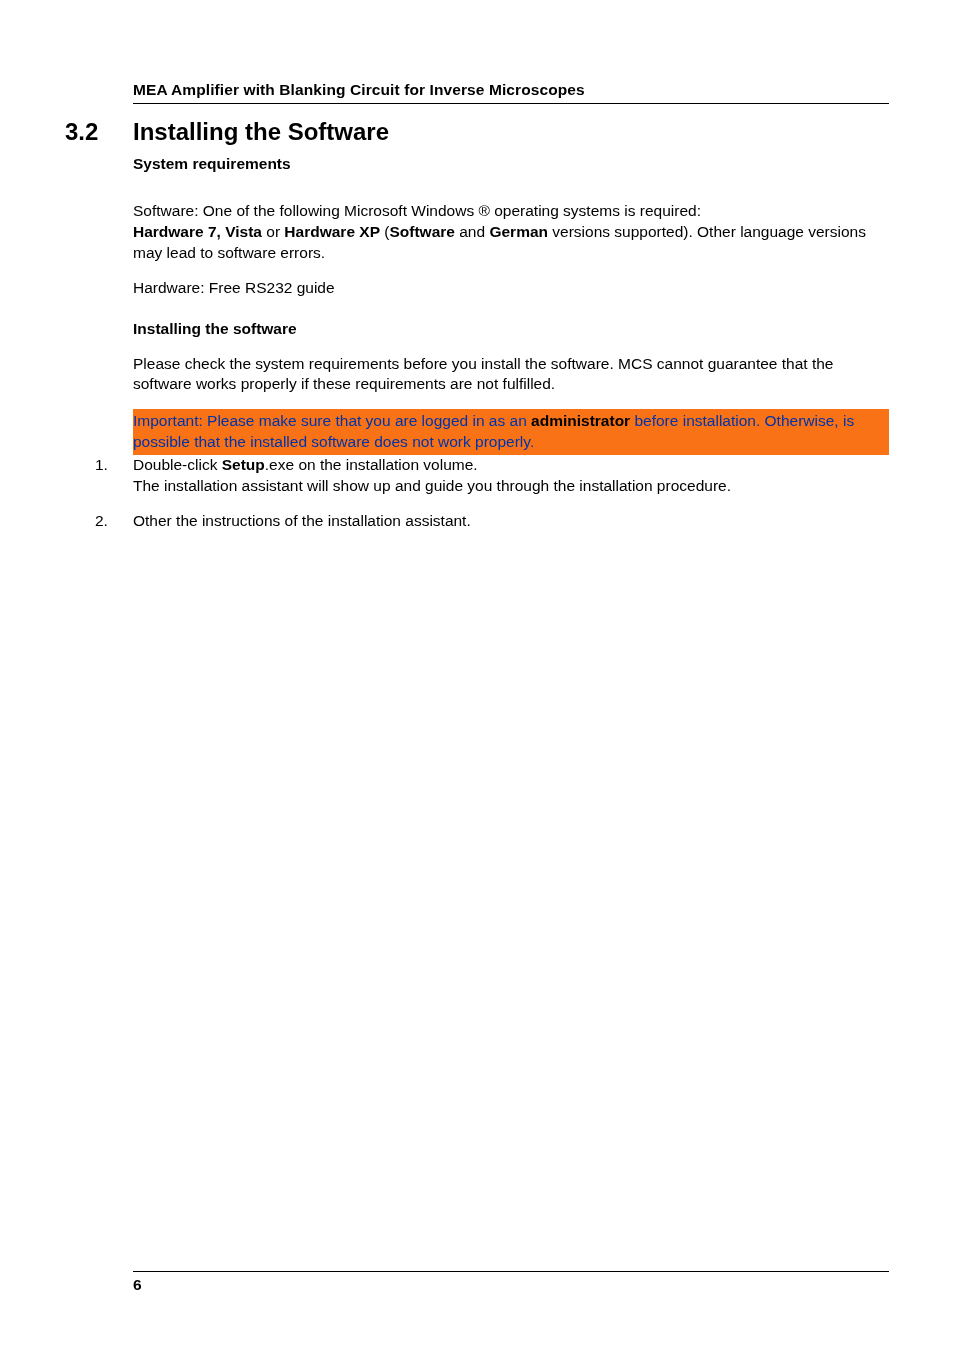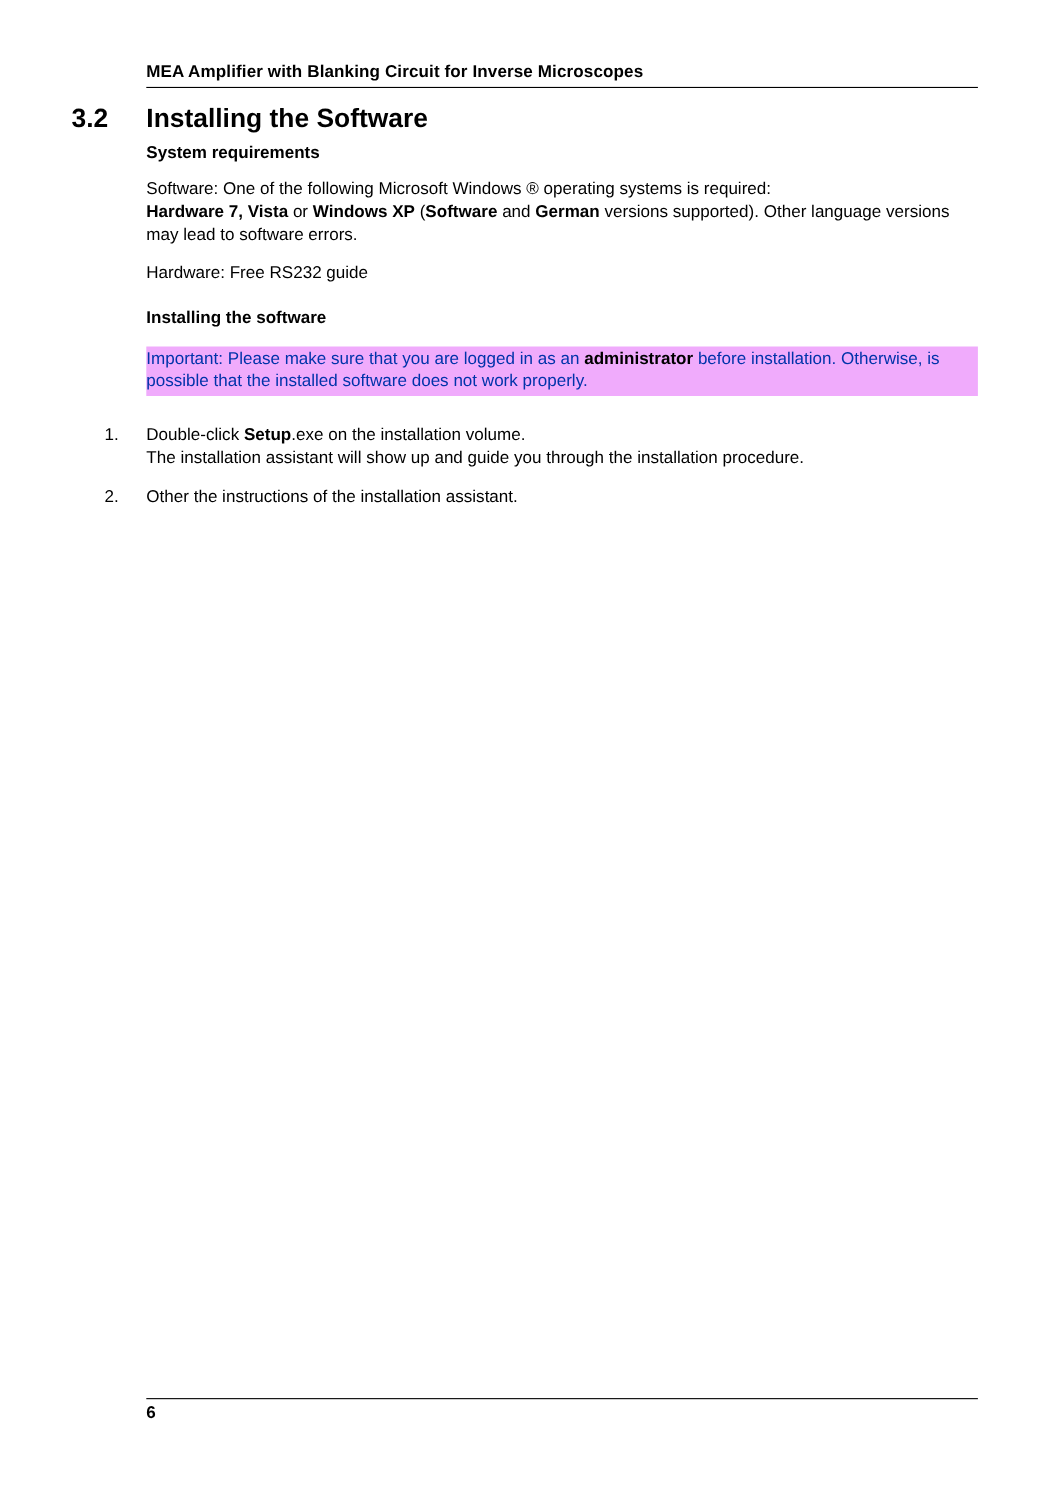--- a/index.html
+++ b/index.html
@@ -7,21 +7,21 @@
     padding: 0;
     background: #fff;
     width: 954px;
     font-family: "Segoe UI", "Helvetica Neue", Arial, sans-serif;
     color: #000;
   }
   .page {
     width: 954px;
     height: 1350px;
     box-sizing: border-box;
-    padding: 57px 65px 0 65px;
+    padding: 81px 65px 0 65px;
     position: relative;
   }
   .header-bar {
     border-bottom: 1.5px solid #000;
     padding-bottom: 4px;
     margin-left: 68px;
     margin-right: 0;
     margin-bottom: 14px;
   }
   .header-title {
@@ -44,35 +44,35 @@
     font-weight: 800;
   }
   .body {
     margin-left: 68px;
     font-size: 15.5px;
     line-height: 1.35;
   }
   .subhead {
     font-weight: 700;
     margin-top: 8px;
-    margin-bottom: 11px;
+    margin-bottom: 26px;
   }
   .subhead2 {
     font-weight: 700;
     margin-top: 20px;
     margin-bottom: 14px;
   }
   .para {
     margin-bottom: 14px;
   }
   .callout {
-    background: #f0abfc;
+    background: #f97316;
     color: #0033aa;
     padding: 2px 4px 2px 0;
-    margin-bottom: 26px;
+    margin-bottom: 0;
     line-height: 1.35;
   }
   .callout .admin {
     font-weight: 700;
     color: #000;
   }
   ol.steps {
     list-style: none;
     padding: 0;
     margin: 0 0 0 -38px;
@@ -113,27 +113,28 @@
     <div class="section-number">3.2</div>
     <div class="section-title">Installing the Software</div>
   </div>
 
   <div class="body">
 
     <div class="subhead">System requirements</div>
 
     <div class="para">
       <span>Software: One of the following Microsoft Windows ® operating systems is required: </span><br>
-      <span class="b">Hardware 7, Vista</span><span> or </span><span class="b">Windows XP</span><span> (</span><span class="b">Software</span><span> and </span><span class="b">German</span><span> versions supported). Other language versions may lead to software errors.</span>
+      <span class="b">Hardware 7, Vista</span><span> or </span><span class="b">Hardware XP</span><span> (</span><span class="b">Software</span><span> and </span><span class="b">German</span><span> versions supported). Other language versions may lead to software errors.</span>
     </div>
 
     <div class="para">Hardware: Free RS232 guide</div>
 
     <div class="subhead2">Installing the software</div>
 
+    <div class="para">Please check the system requirements before you install the software. MCS cannot guarantee that the software works properly if these requirements are not fulfilled.</div>
 
     <div class="callout">
       <span>Important: Please make sure that you are logged in as an </span><span class="admin">administrator</span><span> before installation. Otherwise, is possible that the installed software does not work properly.</span>
     </div>
 
     <ol class="steps">
       <li>
         <span class="num">1.</span>
         <span class="txt">
           <span>Double-click </span><span class="b">Setup</span><span style="white-space: pre-line;">.exe on the installation volume.

